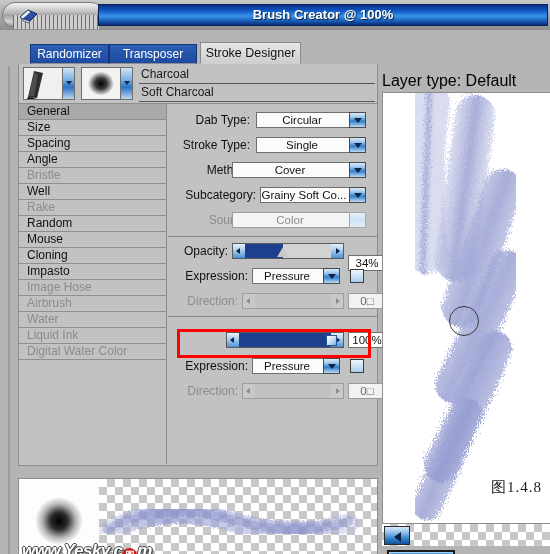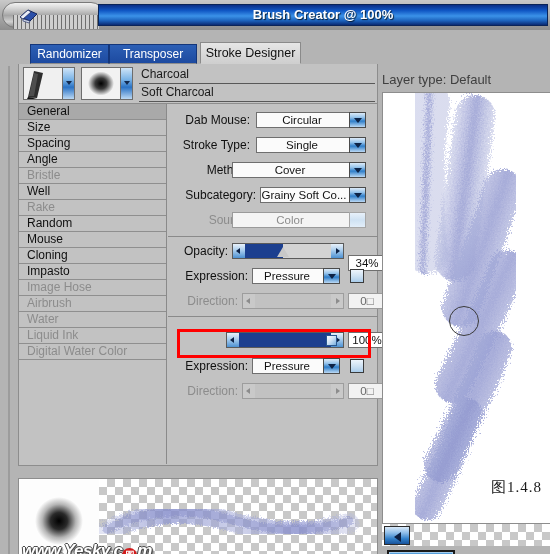--- a/index.html
+++ b/index.html
@@ -140,21 +140,21 @@
     background-size:16px 16px;background-position:0 0,8px 8px;background-color:#ffffff;}
   .watermark{position:absolute;left:22px;top:511px;width:200px;height:22px;
     font-size:17px;font-weight:bold;font-style:italic;color:#ffffff;
     text-shadow:-1px 0 #4a4a4a,0 -1px #4a4a4a,1px 0 #4a4a4a,0 1px #4a4a4a,1px 1px #5a5a5a,2px 2px 1px rgba(0,0,0,.35);
     letter-spacing:-0.5px;white-space:nowrap;z-index:6;}
   .wmseal{display:inline-block;width:15px;height:15px;border-radius:50%;
     background:#d11b1b;color:#fff;font-size:9px;font-style:normal;font-weight:bold;
     line-height:15px;text-align:center;text-shadow:none;vertical-align:-2px;}
 
   
-  .layertype{position:absolute;left:382px;top:42px;font-size:13px;color:#404040;}
+  .layertype{position:absolute;left:382px;top:42px;font-size:16px;color:#000000;}
   .previewpane{position:absolute;left:382px;top:62px;width:168px;height:432px;
     background:#ffffff;border:1px solid #8d8d8d;border-right:none;box-sizing:border-box;overflow:hidden;}
   .figcap{position:absolute;right:8px;bottom:26px;font-size:15px;color:#1a1a1a;
     font-family:"Liberation Serif","DejaVu Serif",serif;letter-spacing:1px;}
   .cursorcirc{position:absolute;left:66px;top:213px;width:28px;height:28px;
     border:1px solid #3a3a3a;border-radius:50%;}
   .backbtn{position:absolute;left:384px;top:496px;width:26px;height:19px;
     background:linear-gradient(to bottom,#d9e9f8 0%,#8dbde9 35%,#2f7ec9 70%,#18529a 100%);
     border:1px solid #2b2b2b;box-sizing:border-box;}
   .backbtn:after{content:"";position:absolute;left:9px;top:5px;
@@ -244,21 +244,21 @@
         <div class="catitem dim">Image Hose</div>
         <div class="catitem dim">Airbrush</div>
         <div class="catitem dim">Water</div>
         <div class="catitem dim">Liquid Ink</div>
         <div class="catitem dim">Digital Water Color</div>
       </div>
 
       <div class="settings">
 
         <div class="row" style="top:8px;width:210px;">
-          <div class="rlabel" style="width:82px;left:0;">Dab Mouse:</div>
+          <div class="rlabel" style="width:82px;left:0;">Dab Type:</div>
           <div class="combo" style="left:88px;top:0;width:110px;">
             <div class="ctext">Circular</div>
             <div class="carrow"></div>
           </div>
         </div>
 
         <div class="row" style="top:33px;width:210px;">
           <div class="rlabel" style="width:82px;left:0;">Stroke Type:</div>
           <div class="combo" style="left:88px;top:0;width:110px;">
             <div class="ctext">Single</div>

